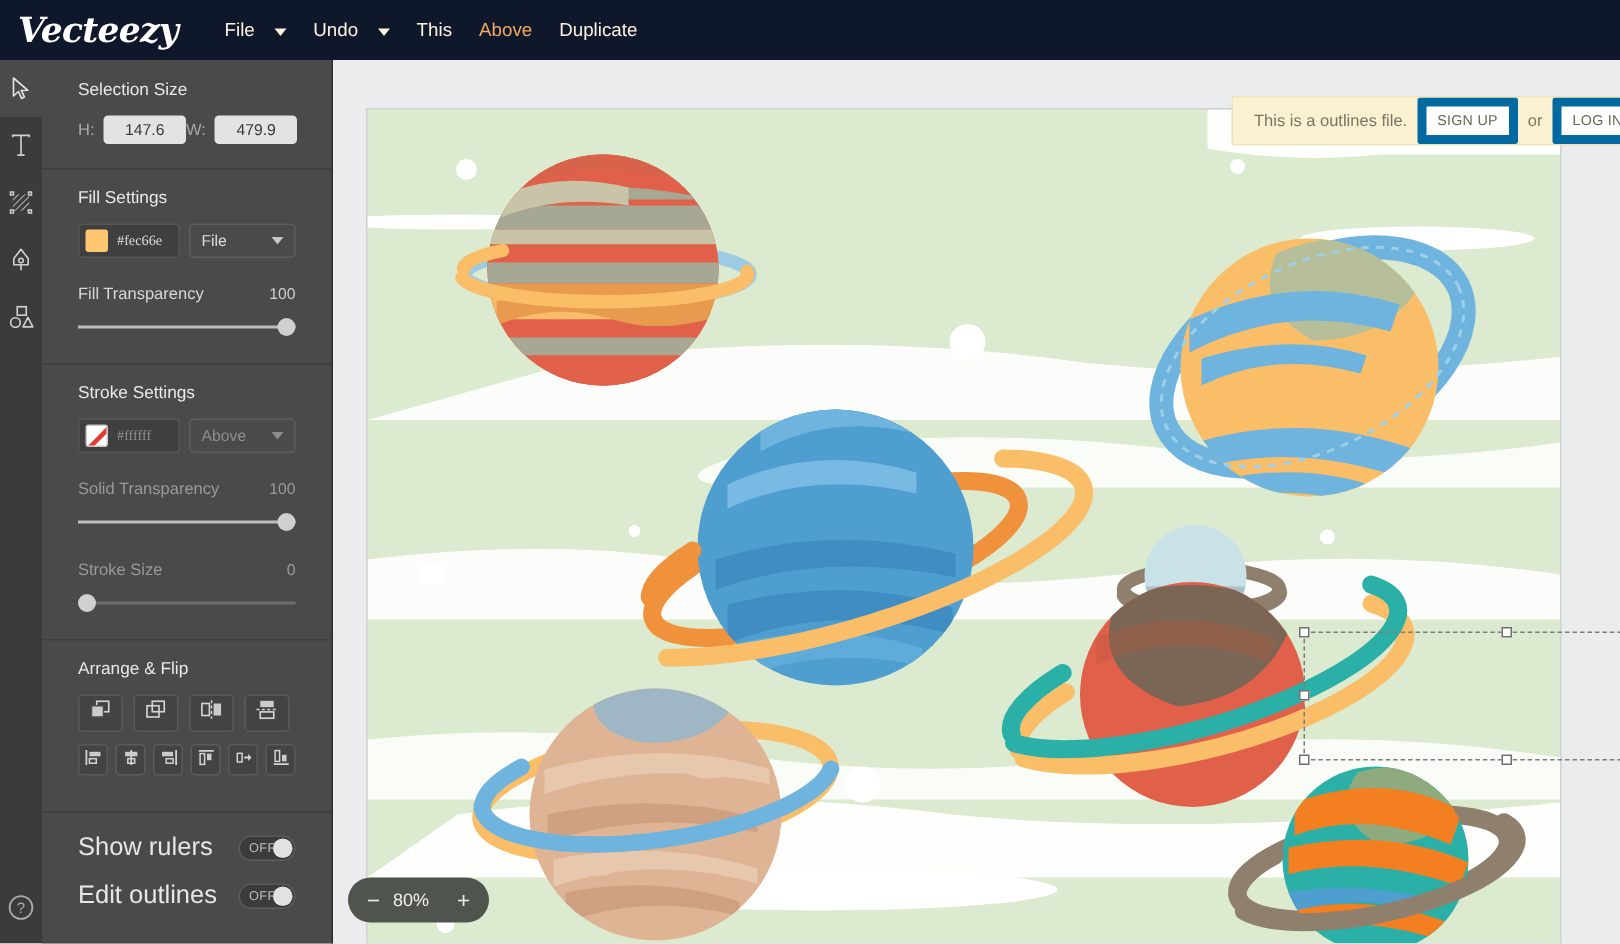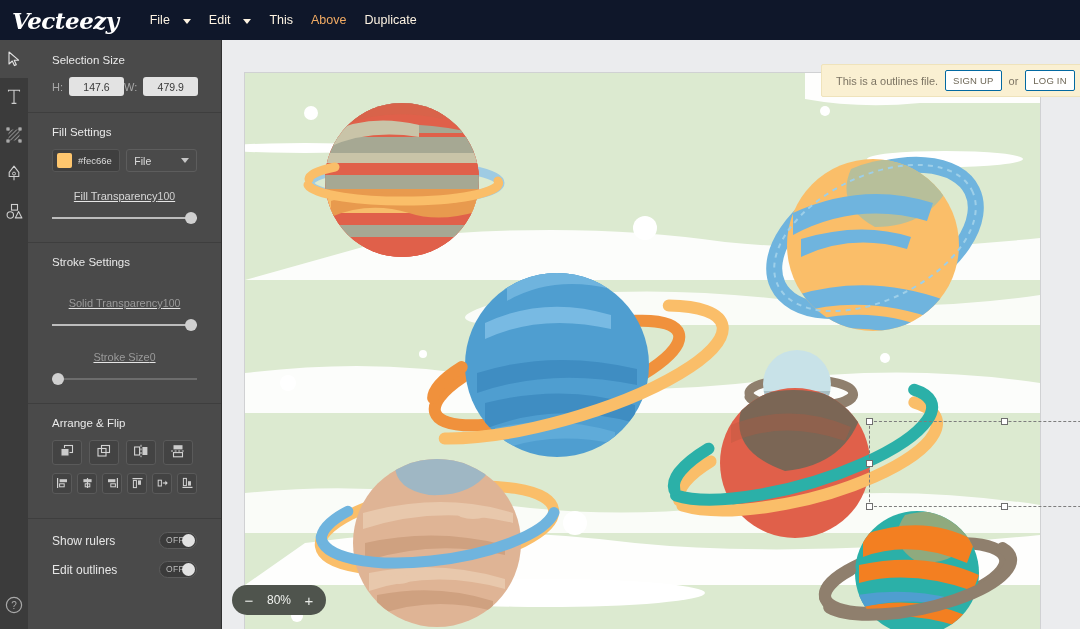--- a/index.html
+++ b/index.html
@@ -81,40 +81,39 @@
   }
   .swatch.none {
     background: #ffffff; position: relative; overflow: hidden;
     border: 1px solid #c9c9c9;
   }
   .swatch.none::after {
     content: ""; position: absolute; left: -3px; top: 6px;
     width: 23px; height: 3px; background: #e33b2e;
     transform: rotate(-45deg);
   }
-  .swatch-hex { font-size: 9.5px; color: #dcdcdc; margin-left: 6px; }
+  .swatch-hex { font-size: 9.5px; color: #dcdcdc; margin-left: 6px; font-family: Liberation Serif, serif; }
   .swatch-hex.dim { color: #8f8f8f; }
 
   .dropdown {
     margin-left: 6px; width: 76px; height: 23px; background: #4a4a4a;
     border: 1px solid #5d5d5d; border-radius: 3px; display: flex;
     align-items: center; justify-content: space-between; padding: 0 7px;
     font-size: 10.5px; color: #dddddd; cursor: pointer;
   }
   .dropdown.dim { color: #8d8d8d; }
   .dd-caret {
     width: 0; height: 0; border-left: 4px solid transparent;
     border-right: 4px solid transparent; border-top: 5px solid #c6c6c6;
   }
   .dropdown.dim .dd-caret { border-top-color: #8d8d8d; }
 
   .slider-head {
-    display: flex; justify-content: center; align-items: baseline;
+    display: flex; justify-content: space-between; align-items: baseline;
     margin-bottom: 10px;
-    text-decoration: underline;
   }
   .slider-label { font-size: 11px; color: #d8d8d8; }
   .slider-label.dim { color: #9a9a9a; }
   .slider-val { font-size: 10.5px; color: #cfcfcf; }
   .slider-val.dim { color: #9a9a9a; }
   .slider {
     position: relative; height: 12px; margin-bottom: 2px; cursor: pointer;
   }
   .slider .track {
     position: absolute; left: 0; right: 0; top: 5px; height: 2px;
@@ -132,21 +131,21 @@
     border-radius: 3px; display: flex; align-items: center;
     justify-content: center; cursor: pointer;
   }
   .abtn.small { width: 24px; height: 21px; }
   .btn-grid.small-row { gap: 5px; }
 
   .toggle-row {
     display: flex; align-items: center; justify-content: space-between;
     margin-bottom: 12px;
   }
-  .toggle-label { font-size: 12px; color: #e6e6e6; }
+  .toggle-label { font-size: 17px; color: #e6e6e6; }
   .toggle {
     width: 38px; height: 17px; border-radius: 9px; background: #3b3b3b;
     border: 1px solid #5c5c5c; position: relative; cursor: pointer;
   }
   .toggle .t-text {
     position: absolute; left: 6px; top: 2px; font-size: 8.5px; color: #bdbdbd;
     letter-spacing: .3px;
   }
   .toggle .t-knob {
     position: absolute; right: 1px; top: 1px; width: 13px; height: 13px;
@@ -182,50 +181,50 @@
     position: absolute; left: 10px; bottom: 14px; height: 30px;
     background: #4f544d; border-radius: 15px; display: flex;
     align-items: center; padding: 0 6px; gap: 2px;
   }
   .zoom-btn {
     width: 22px; height: 24px; display: flex; align-items: center;
     justify-content: center; color: #e9ebe7; font-size: 15px; cursor: pointer;
     user-select: none;
   }
   .zoom-val {
-    font-size: 12px; color: #f1f3ef; min-width: 34px; text-align: center;
+    font-size: 12px; color: #f1f3ef; min-width: 34px; text-align: left;
   }
 
   
   .banner {
     position: absolute; left: 821px; top: 64px; width: 280px; height: 33px;
     background: #faf0d2; border: 1px solid #efe3bb; border-radius: 2px;
     display: flex; align-items: center; padding: 0 14px; gap: 7px;
     font-size: 11px; color: #7c7463; white-space: nowrap; overflow: hidden;
   }
   .banner-btn {
-    background: #ffffff; border: 1px solid #0369a1; border-radius: 2px;
+    background: #ffffff; border: 6px solid #0369a1; border-radius: 2px;
     font-size: 9.5px; color: #6e6756; padding: 4px 7px; cursor: pointer;
     letter-spacing: .2px;
   }
 </style>
 </head>
 <body>
 
 <div class="app">
 
   <div class="topbar">
     <div class="logo">Vecteezy</div>
     <div class="menu">
       <div class="menu-item">
         <span>File</span>
         <span class="caret"></span>
       </div>
       <div class="menu-item">
-        <span>Edit</span>
+        <span>Undo</span>
         <span class="caret"></span>
       </div>
       <div class="menu-item">This</div>
       <div class="menu-item disabled">Above</div>
       <div class="menu-item">Duplicate</div>
     </div>
   </div>
 
   <div class="toolrail">
     <div class="tool active">
@@ -317,20 +316,30 @@
         <span class="slider-val">100</span>
       </div>
       <div class="slider">
         <span class="track"></span>
         <span class="knob" style="left:calc(100% - 12px)"></span>
       </div>
     </div>
 
     <div class="section">
       <div class="sec-title">Stroke Settings</div>
+      <div class="row">
+        <div class="swatch-box">
+          <span class="swatch none"></span>
+          <span class="swatch-hex dim">#ffffff</span>
+        </div>
+        <div class="dropdown dim">
+          <span>Above</span>
+          <span class="dd-caret"></span>
+        </div>
+      </div>
       <div style="height:18px"></div>
       <div class="slider-head">
         <span class="slider-label dim">Solid Transparency</span>
         <span class="slider-val dim">100</span>
       </div>
       <div class="slider">
         <span class="track"></span>
         <span class="knob" style="left:calc(100% - 12px)"></span>
       </div>
       <div style="height:18px"></div>

